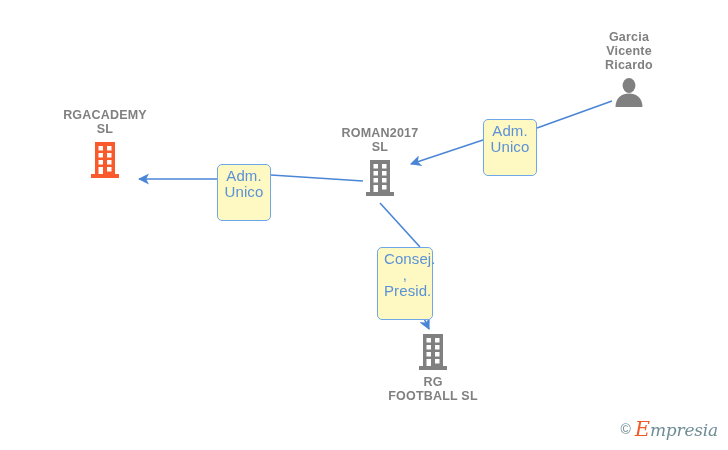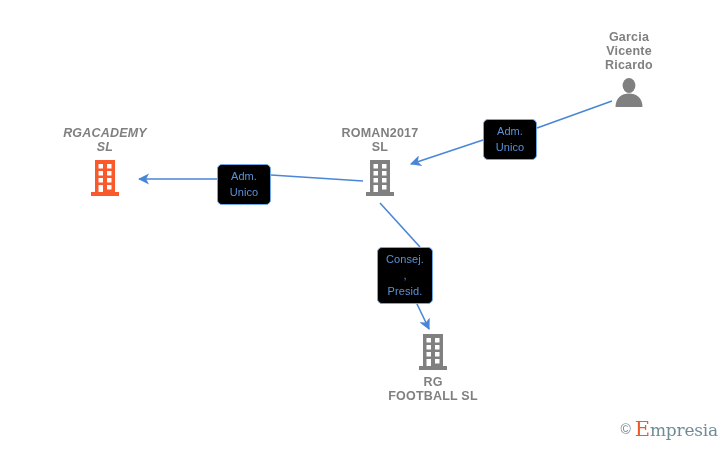--- a/index.html
+++ b/index.html
@@ -47,45 +47,46 @@
   }
   .node.label-below .node-label { }
   .node.label-above .node-label { margin-bottom: 5px; }
 
   
   .edge-label {
     position: absolute;
     box-sizing: border-box;
     border: 1px solid #6fa8e8;
     border-radius: 5px;
-    background: #000000;
+    background: #fef9c3;
     color: #5b91d6;
-    font-size: 11px;
+    font-size: 15px;
     line-height: 16px;
     text-align: center;
-    padding: 3px 6px 4px 6px;
+    padding: 3px 6px 20px 6px;
     white-space: pre-line;
     letter-spacing: .1px;
   }
 
   
   #watermark {
     position: absolute;
     right: 10px;
     bottom: 9px;
     display: flex;
     align-items: center;
     gap: 4px;
   }
   #watermark .copy {
     font-size: 14px;
     color: #6f8c96;
   }
   #watermark .brand {
     font-family: "DejaVu Serif", serif;
+    font-style: italic;
     font-size: 17px;
     color: #6f8c96;
     letter-spacing: -.2px;
   }
   #watermark .brand .cap {
     color: #f05a28;
     font-size: 21px;
   }
 </style>
 </head>
@@ -103,21 +104,21 @@
     <line x1="363" y1="181" x2="271" y2="175" stroke="#4a86d6" stroke-width="1.6"></line>
     <line x1="217" y1="179" x2="139" y2="179" stroke="#4a86d6" stroke-width="1.6" marker-end="url(#arrow)"></line>
 
     <line x1="612" y1="101" x2="537" y2="128" stroke="#4a86d6" stroke-width="1.6"></line>
     <line x1="483" y1="140" x2="411" y2="164" stroke="#4a86d6" stroke-width="1.6" marker-end="url(#arrow)"></line>
 
     <line x1="380" y1="203" x2="420" y2="247" stroke="#4a86d6" stroke-width="1.6"></line>
     <line x1="406" y1="281" x2="429" y2="329" stroke="#4a86d6" stroke-width="1.6" marker-end="url(#arrow)"></line>
   </svg>
 
-  <div class="node label-above" style="left:30px; top:126px;font-style:italic;">
+  <div class="node label-above" style="left:30px; top:108px;">
     <div class="node-label">RGACADEMY
 SL</div>
     <span class="node-icon">
       <svg width="30" height="38" viewBox="0 0 30 38" xmlns="http://www.w3.org/2000/svg">
         <rect x="5" y="1" width="20" height="32" fill="#F9592B"></rect>
         <rect x="1" y="33" width="28" height="4" fill="#F9592B"></rect>
         <rect x="8.5" y="5" width="4.5" height="4.5" fill="#ffffff"></rect>
         <rect x="17" y="5" width="4.5" height="4.5" fill="#ffffff"></rect>
         <rect x="8.5" y="12" width="4.5" height="4.5" fill="#ffffff"></rect>
         <rect x="17" y="12" width="4.5" height="4.5" fill="#ffffff"></rect>

